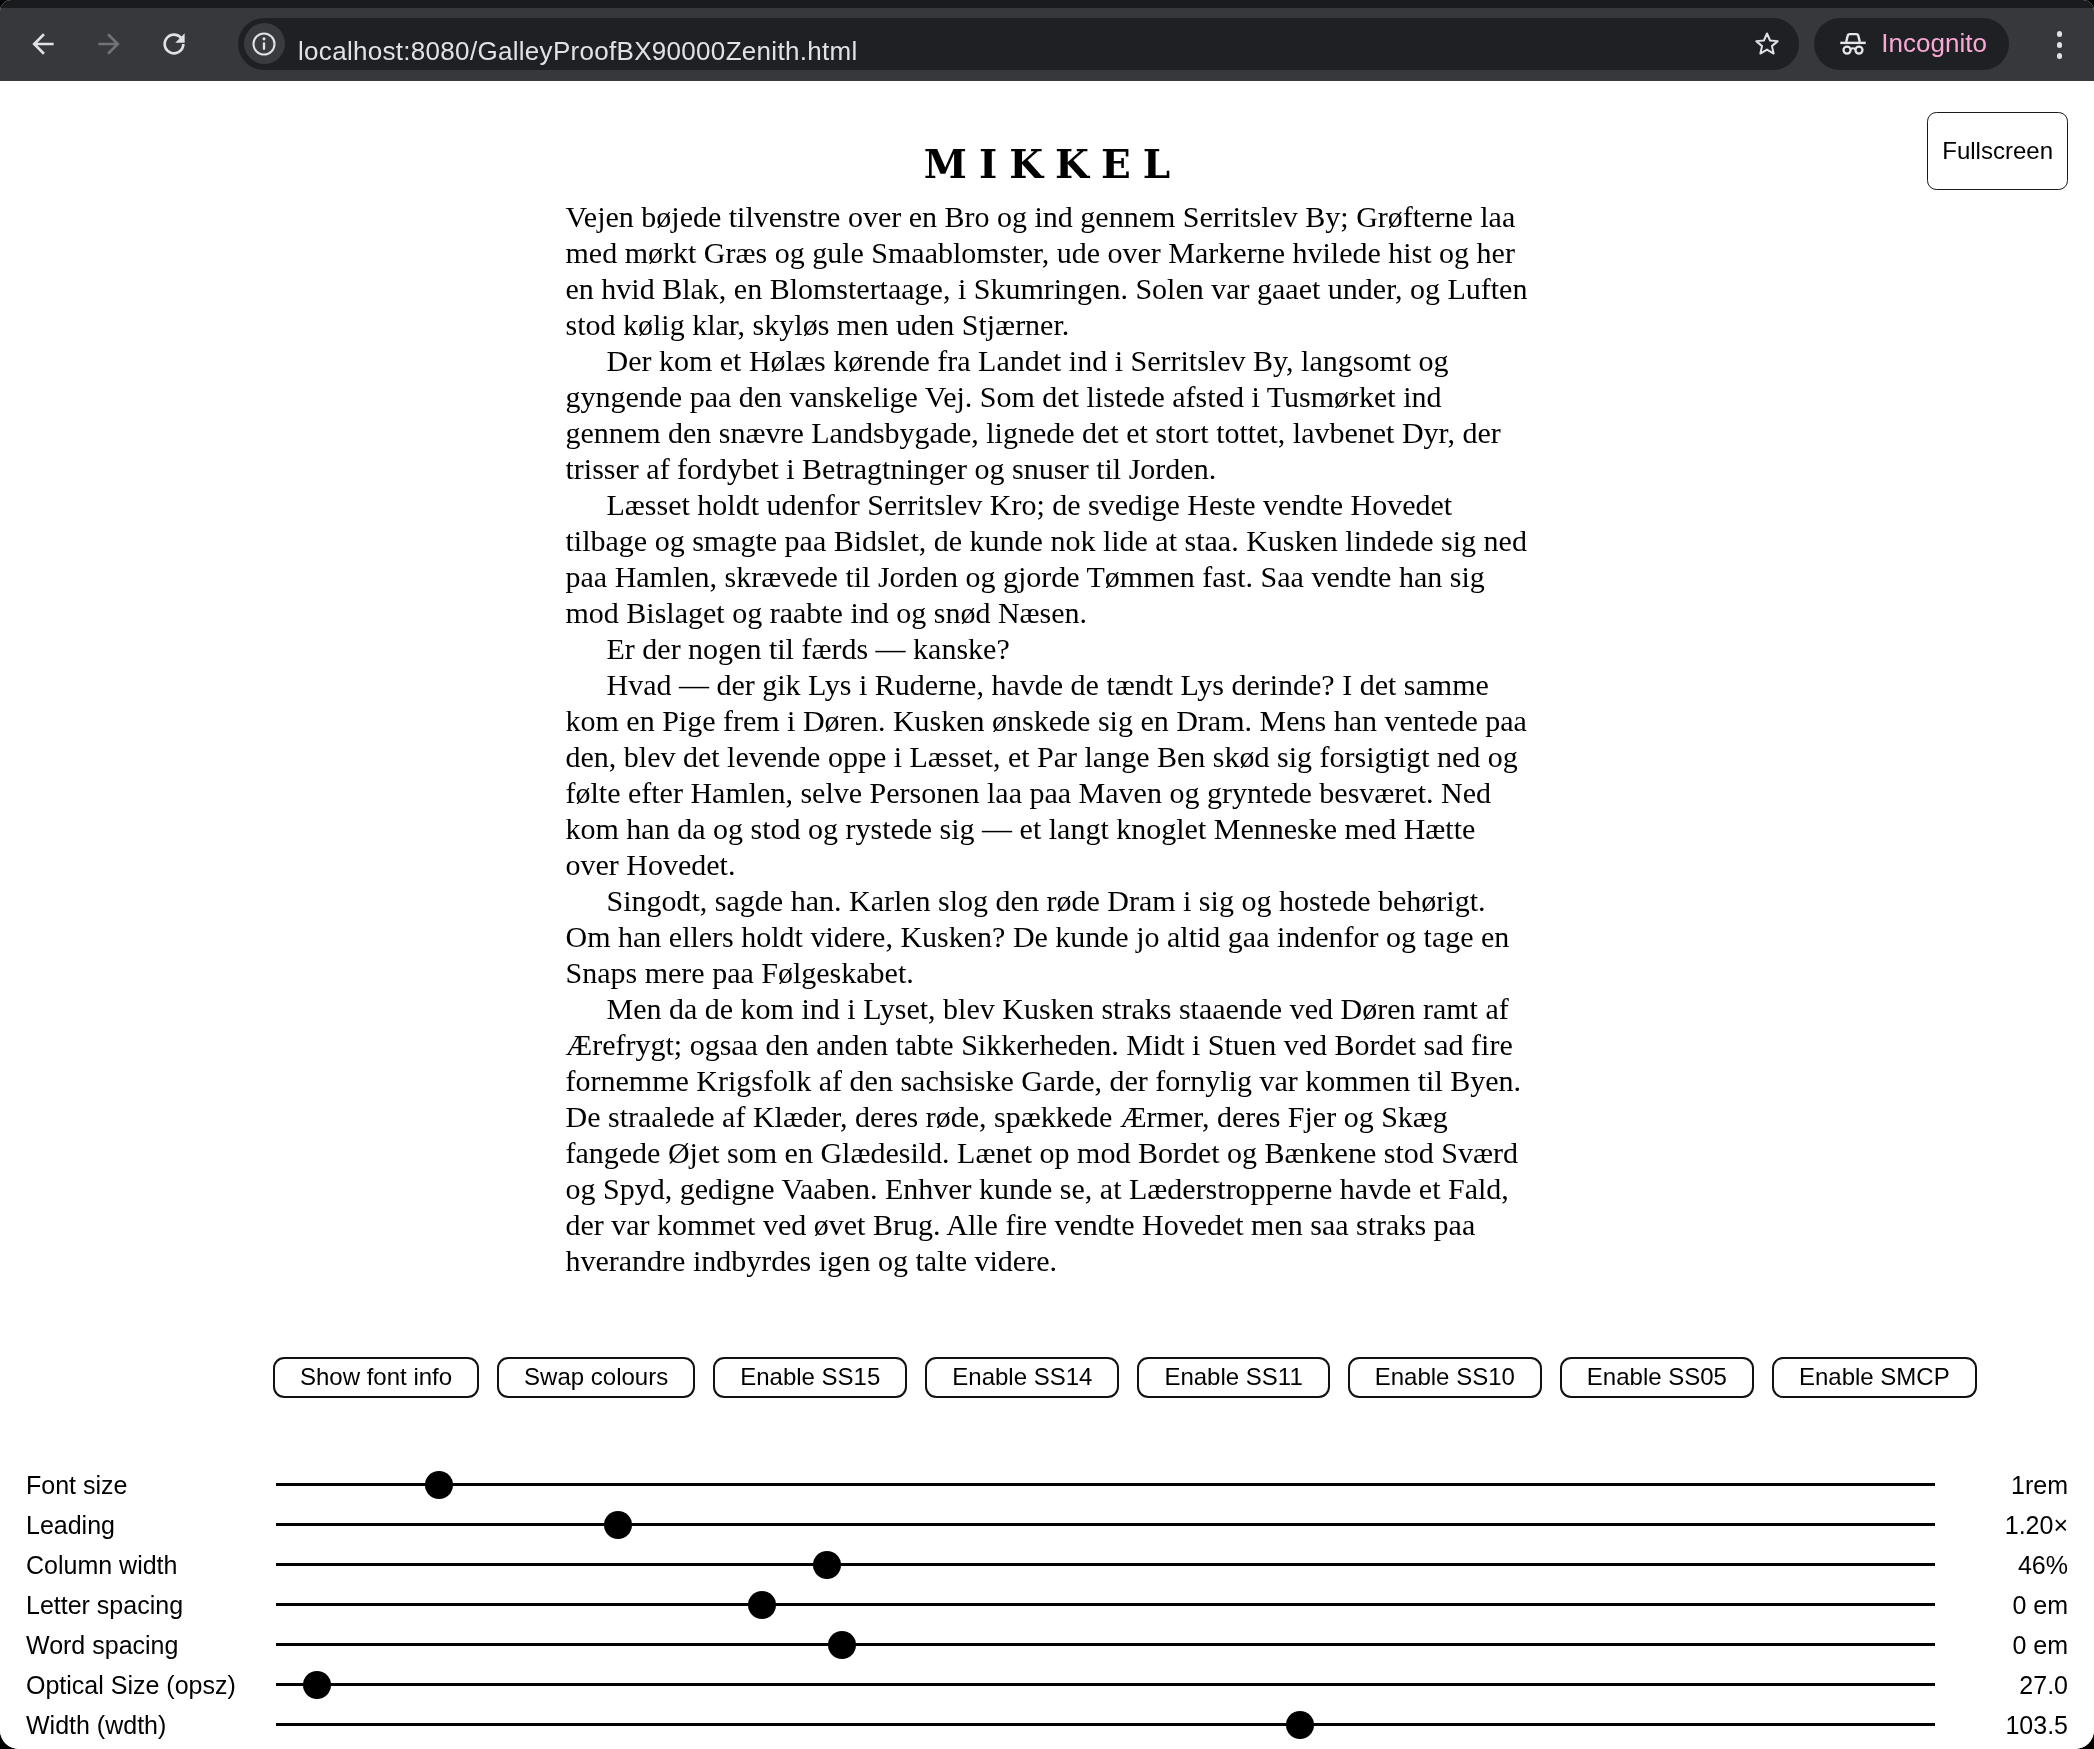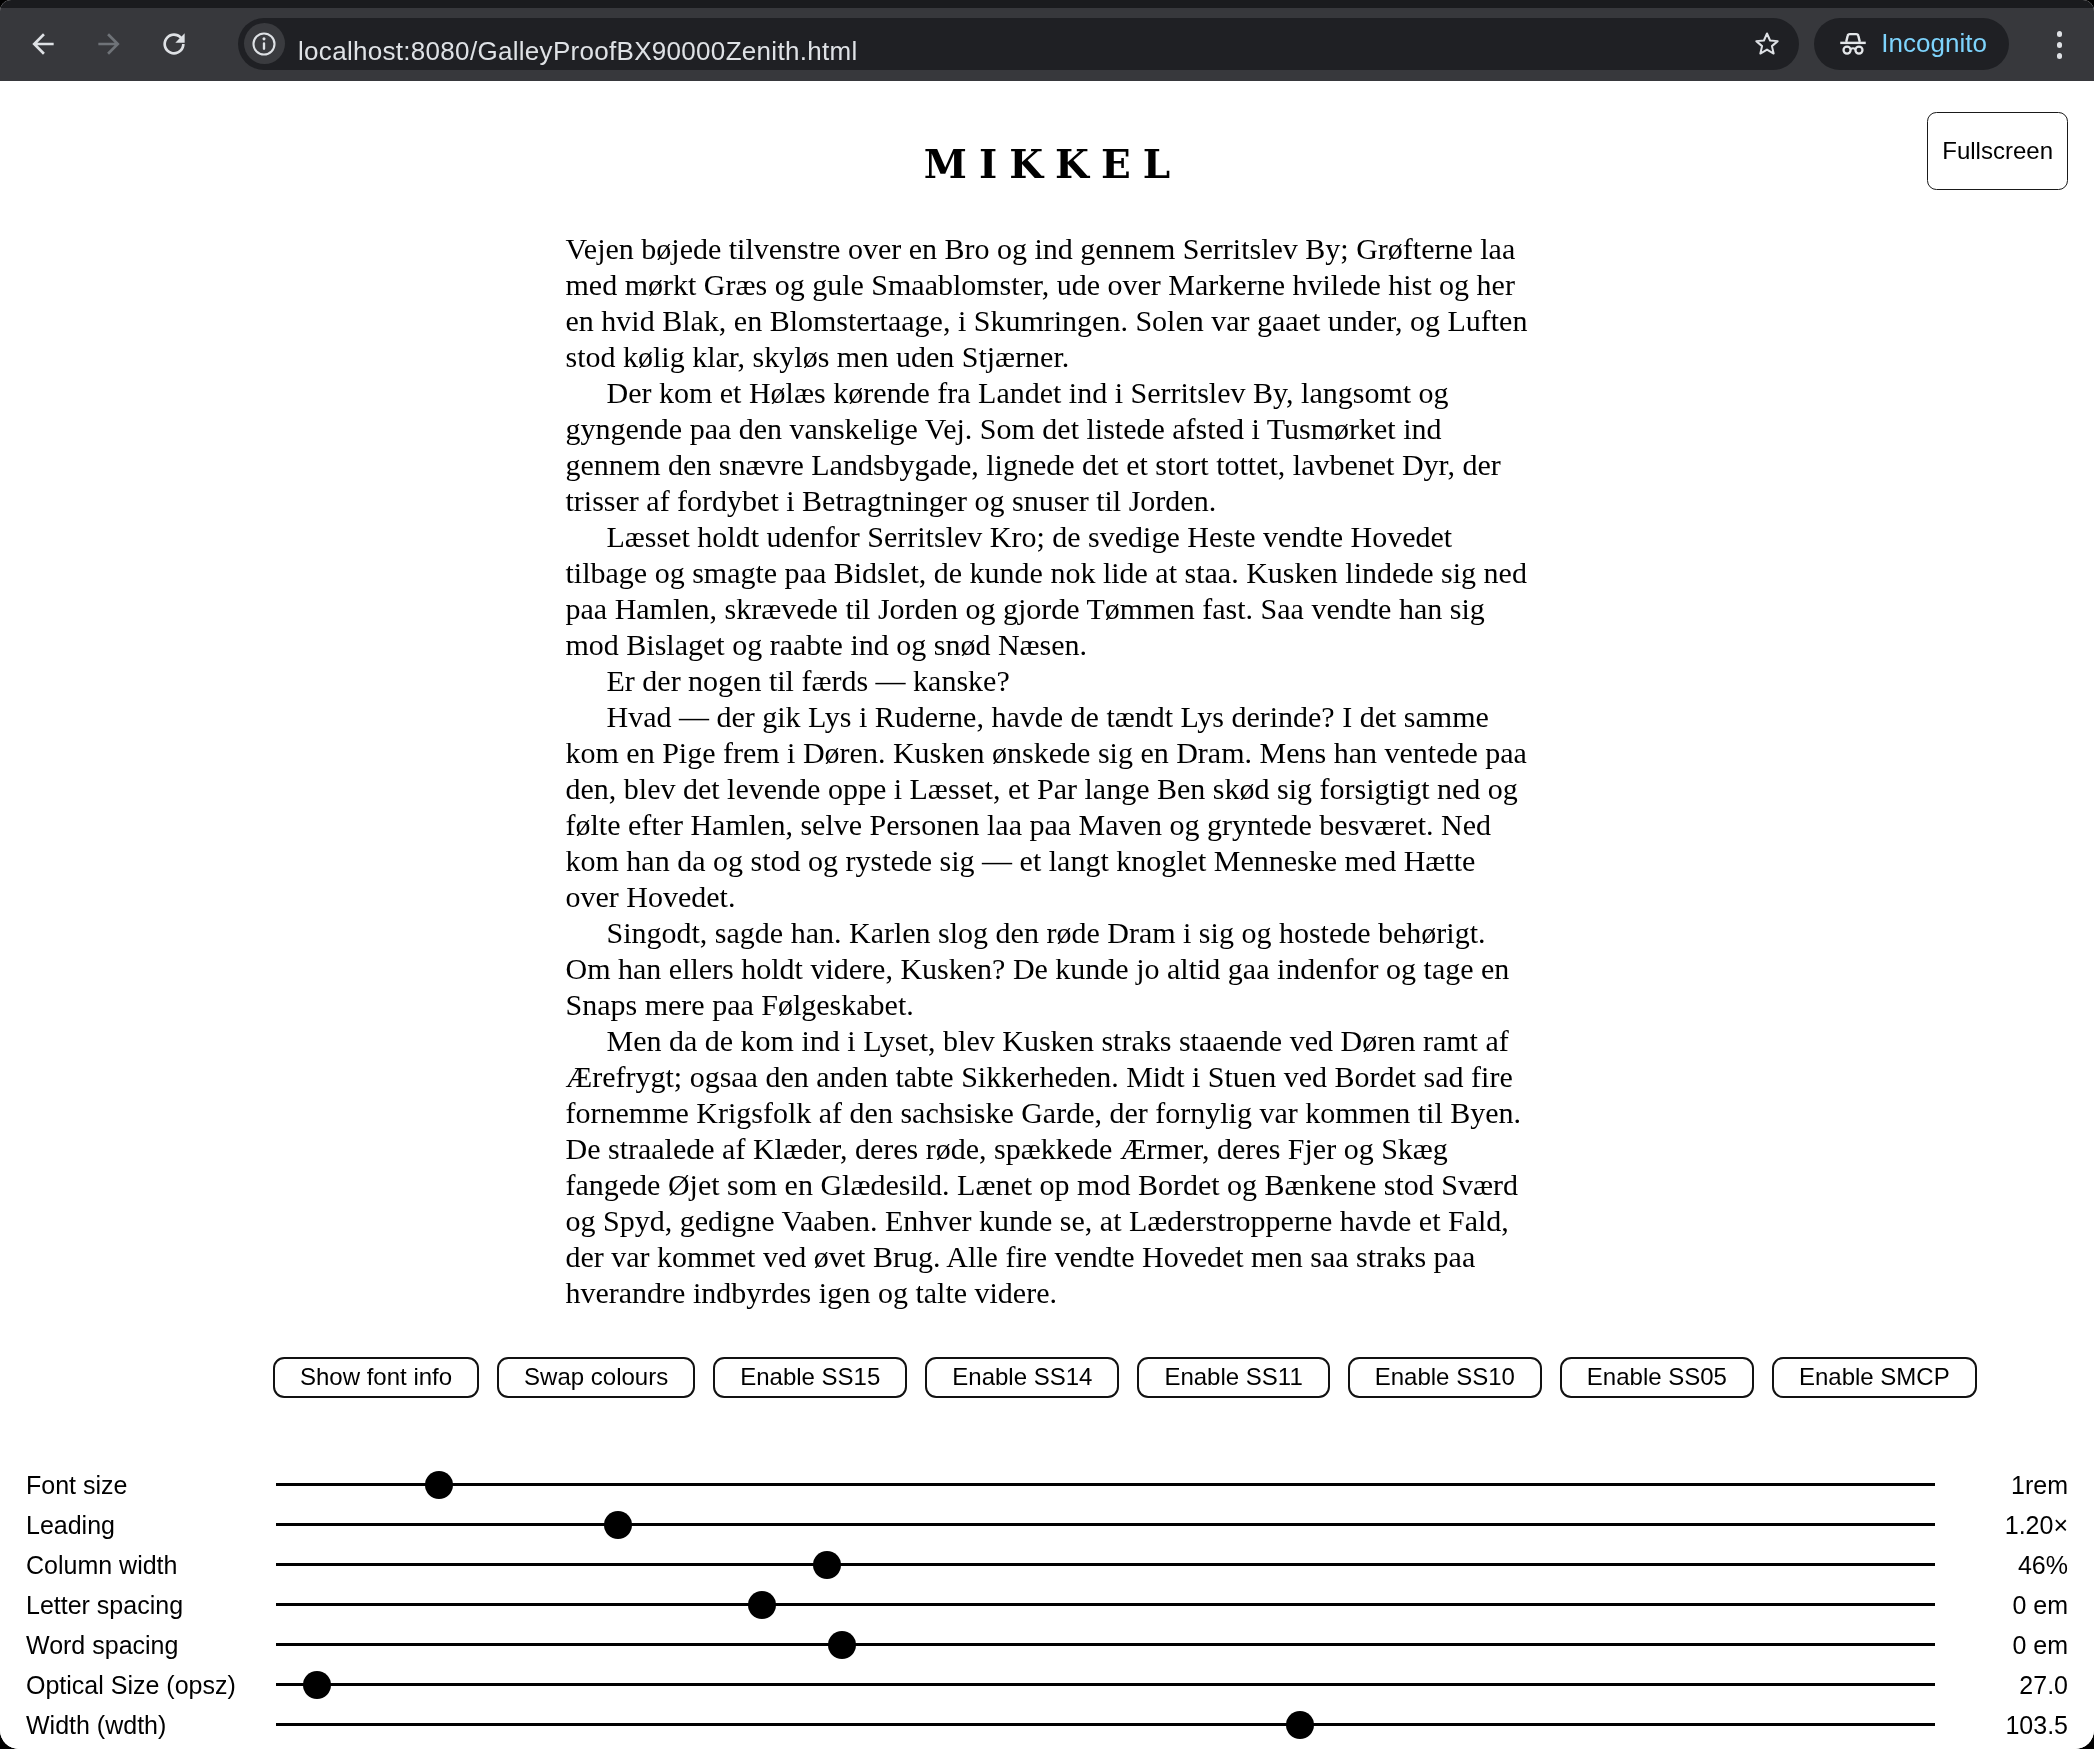--- a/index.html
+++ b/index.html
@@ -12,35 +12,35 @@
   .toolbar{position:relative;height:73px;background:#37383c;}
   .navbtn{position:absolute;top:19.7px;width:34px;height:34px;display:flex;align-items:center;justify-content:center;}
   .urlpill{position:absolute;left:238px;top:10.3px;width:1561px;height:52px;border-radius:26px;background:#1f2024;}
   .infodisc{position:absolute;left:5.6px;top:5.6px;width:41px;height:41px;border-radius:50%;background:#3a3b3f;
             display:flex;align-items:center;justify-content:center;}
   .urltext{position:absolute;left:60px;top:7px;height:52px;line-height:52px;font-size:26px;color:#dfe2e6;
            white-space:nowrap;letter-spacing:0.3px;}
   .starbox{position:absolute;right:15px;top:9.4px;width:34px;height:34px;display:flex;align-items:center;justify-content:center;}
   .incog{position:absolute;right:85px;top:10.3px;width:195px;height:52px;border-radius:26px;background:#1f2024;
          display:flex;align-items:center;justify-content:center;gap:11.2px;}
-  .incoglabel{font-size:26px;color:#7dd3fc;}
+  .incoglabel{font-size:26px;color:#f9a8d4;}
   .menudots{position:absolute;right:30px;top:19px;width:9.4px;height:37px;display:flex;flex-direction:column;
             align-items:center;justify-content:center;gap:5.6px;}
   .menudots i{width:5.6px;height:5.6px;border-radius:50%;background:#dee1e5;display:block;}
 
   
   .page{position:relative;height:1669px;background:#fff;color:#000;}
   .fullscreen-btn{position:absolute;top:31px;right:26px;font-size:24px;font-family:"Liberation Sans",sans-serif;
                   background:#fff;color:#000;border:1.9px solid #1a1a1a;border-radius:9.4px;padding:24px 14px;cursor:pointer;}
   .gtitle{position:absolute;top:60px;left:0;width:100%;text-align:center;
           font-family:"DejaVu Serif",serif;font-weight:700;font-size:39px;letter-spacing:12px;text-indent:12px;}
   .galley{position:absolute;top:118px;left:0;width:100%;}
   .col{width:963px;margin:0 auto;font-family:"Liberation Serif",serif;font-size:30px;line-height:1.2;}
   .col p{margin:0;text-indent:41px;}
-  .col p:first-child{text-indent:0;margin-top:32px;}
+  .col p:first-child{text-indent:0;}
 
   
   .btnrow{position:absolute;top:1276px;left:273px;display:flex;gap:18px;}
   .ctlbtn{height:41px;display:inline-flex;align-items:center;background:#fff;color:#000;
           border:2.3px solid #111;border-radius:11.2px;padding:0 25px;font-size:24px;
           font-family:"Liberation Sans",sans-serif;white-space:nowrap;cursor:pointer;}
   .sliders{position:absolute;top:1384px;left:0;right:0;}
   .srow{position:relative;height:40px;}
   .slabel{position:absolute;left:26px;top:50%;transform:translateY(-50%);font-size:25px;color:#000;white-space:nowrap;}
   .strack{position:absolute;left:276px;right:159px;top:0;height:100%;cursor:pointer;}

